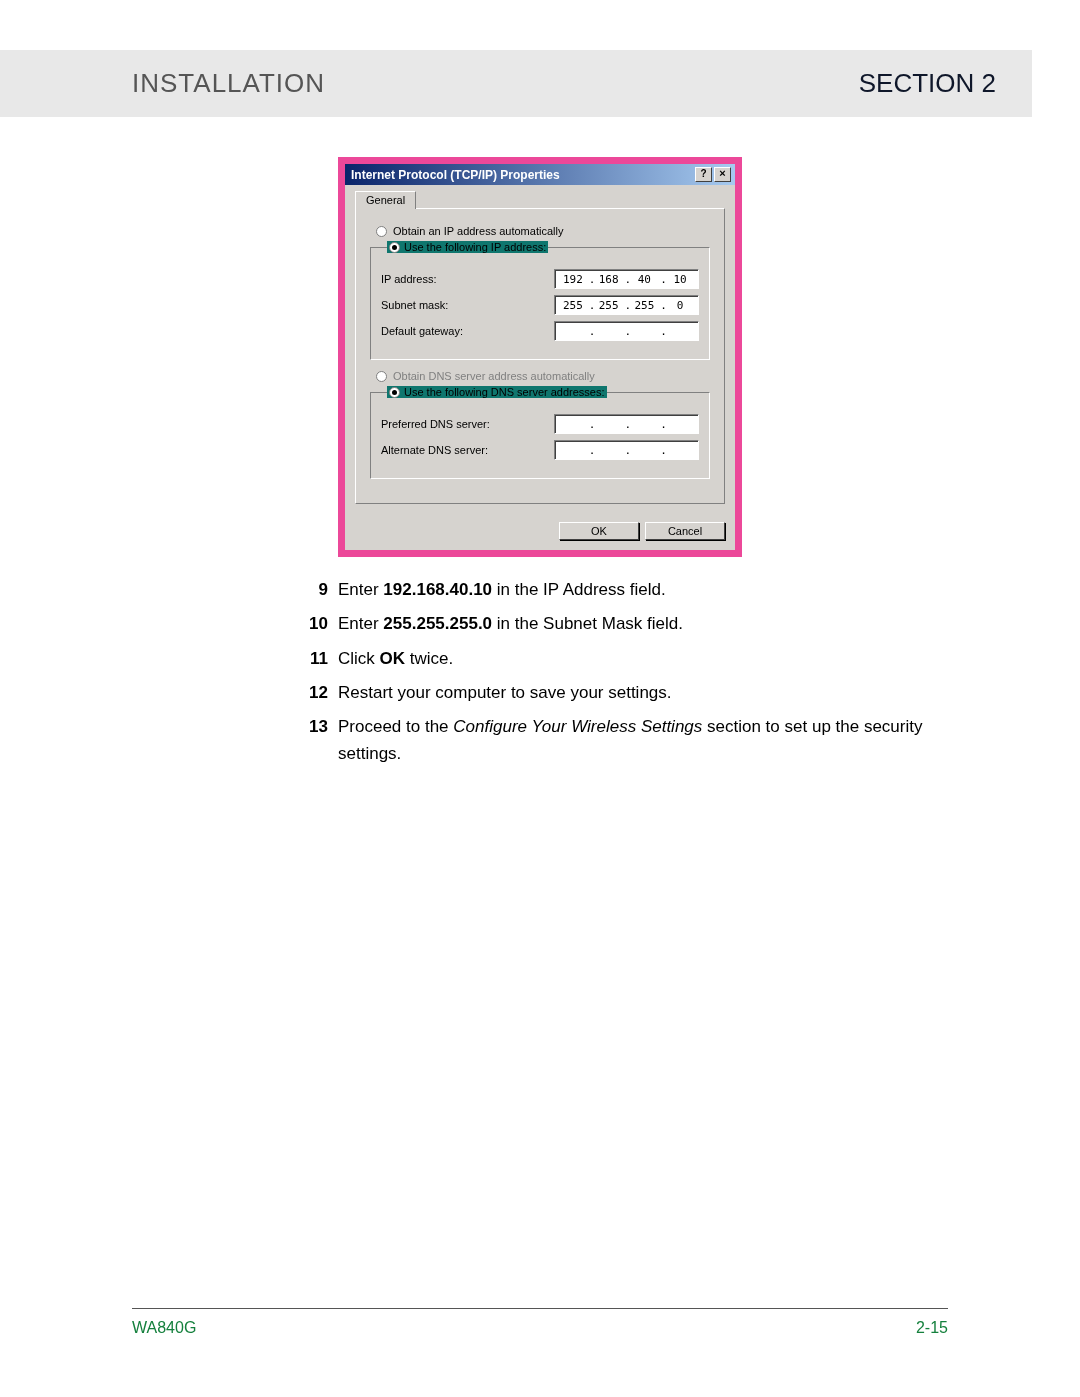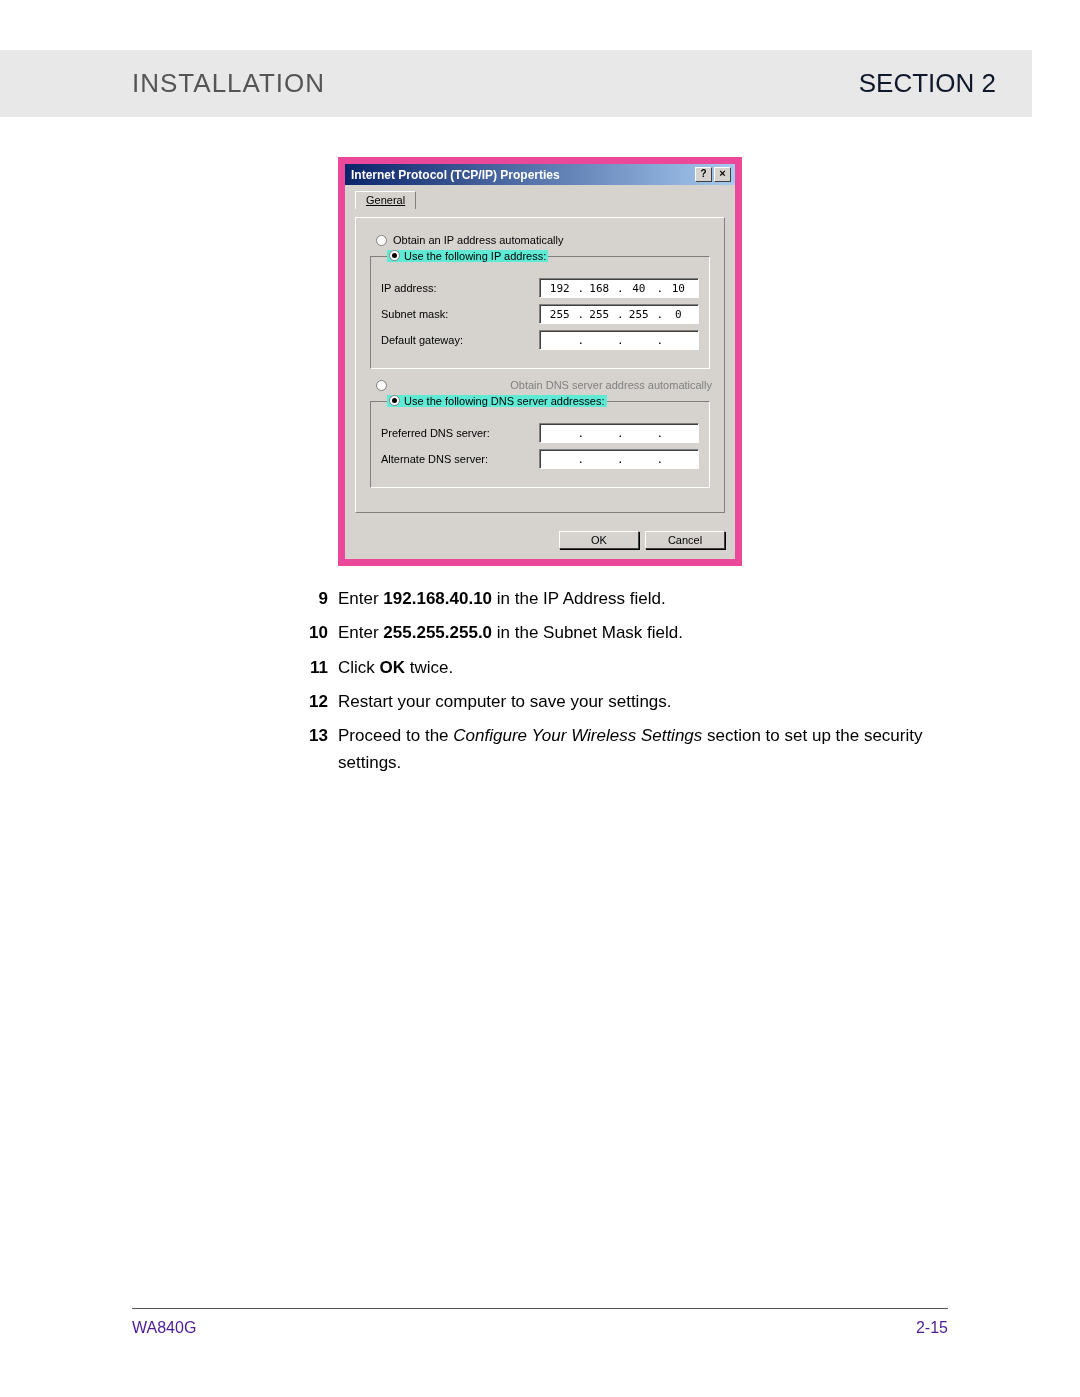--- a/index.html
+++ b/index.html
@@ -59,21 +59,21 @@
     border:1px solid #fff;
     border-right-color:#404040;
     border-bottom-color:#404040;
     font-size:10px; font-weight:bold;
     line-height:12px; text-align:center;
     color:#000;
     cursor:default;
   }
   .titlebar-btn.close { font-family: Arial; font-size:11px; line-height:11px;}
   .dlg-body { padding: 6px 10px 10px 10px; font-size:11px; color:#000;}
-  .tab-strip { display:flex; margin-bottom:9px;text-decoration:underline; }
+  .tab-strip { display:flex; margin-bottom:0; }
   .tab {
     background:#d6d3cf;
     border:1px solid #fff;
     border-right-color:#808080;
     border-bottom:none;
     padding:2px 10px 3px 10px;
     font-size:11px;
   }
   .tab-panel {
     border:1px solid #fff;
@@ -96,39 +96,39 @@
     border-right-color:#fff;
     border-bottom-color:#fff;
     margin:4px 2px 10px 2px;
     padding:10px 10px 12px 10px;
     position:relative;
   }
   fieldset.group > legend {
     font-size:11px;
     padding:0 2px;
     margin-left:6px;
-    background:#5eead4;
-    display:flex; align-items:flex-start; gap:4px;
+    background:#0f766e;
+    display:flex; align-items:center; gap:4px;
   }
   .field-row { display:flex; align-items:center; justify-content:space-between; margin:6px 0; font-size:11px;}
   .field-row .lbl { flex:0 0 130px; }
   .ipbox {
-    width:160px; height:20px;
+    width:145px; height:20px;
     background:#fff;
     border:1px solid #808080;
     border-right-color:#fff;
     border-bottom-color:#fff;
     box-shadow: inset 1px 1px 0 #404040;
     display:flex; align-items:center; justify-content:center;
     font-family:Tahoma, monospace; font-size:11px;
     gap:4px; padding:0 6px;
   }
   .ipbox .oct { width:28px; text-align:center; }
   .ipbox .dot { width:4px; text-align:center; }
-  .disabled-text { color:#808080;justify-content:space-between; }
+  .disabled-text { color:#808080; }
   .btn {
     background:#d6d3cf;
     border:1px solid #fff;
     border-right-color:#404040;
     border-bottom-color:#404040;
     padding:2px 0;
     font-size:11px;
     text-align:center;
     box-shadow: 1px 1px 0 #000;
     cursor:default;
@@ -146,21 +146,21 @@
   .step .num { font-weight:bold; min-width:26px; text-align:right; }
   .step .txt {}
   .bold { font-weight:bold; }
   .ital { font-style:italic; }
 
   .page-footer {
     position:absolute; bottom:60px; left:132px; right:132px;
     border-top:1px solid #555;
     padding-top:10px;
     display:flex; justify-content:space-between;
-    font-size:16px; color:#4c1d95;
+    font-size:16px; color:#15803d;
   }
 </style>
 </head>
 <body>
 
 <div class="page-header">
   <span class="left">INSTALLATION</span>
   <span class="right">SECTION 2</span>
 </div>
 

